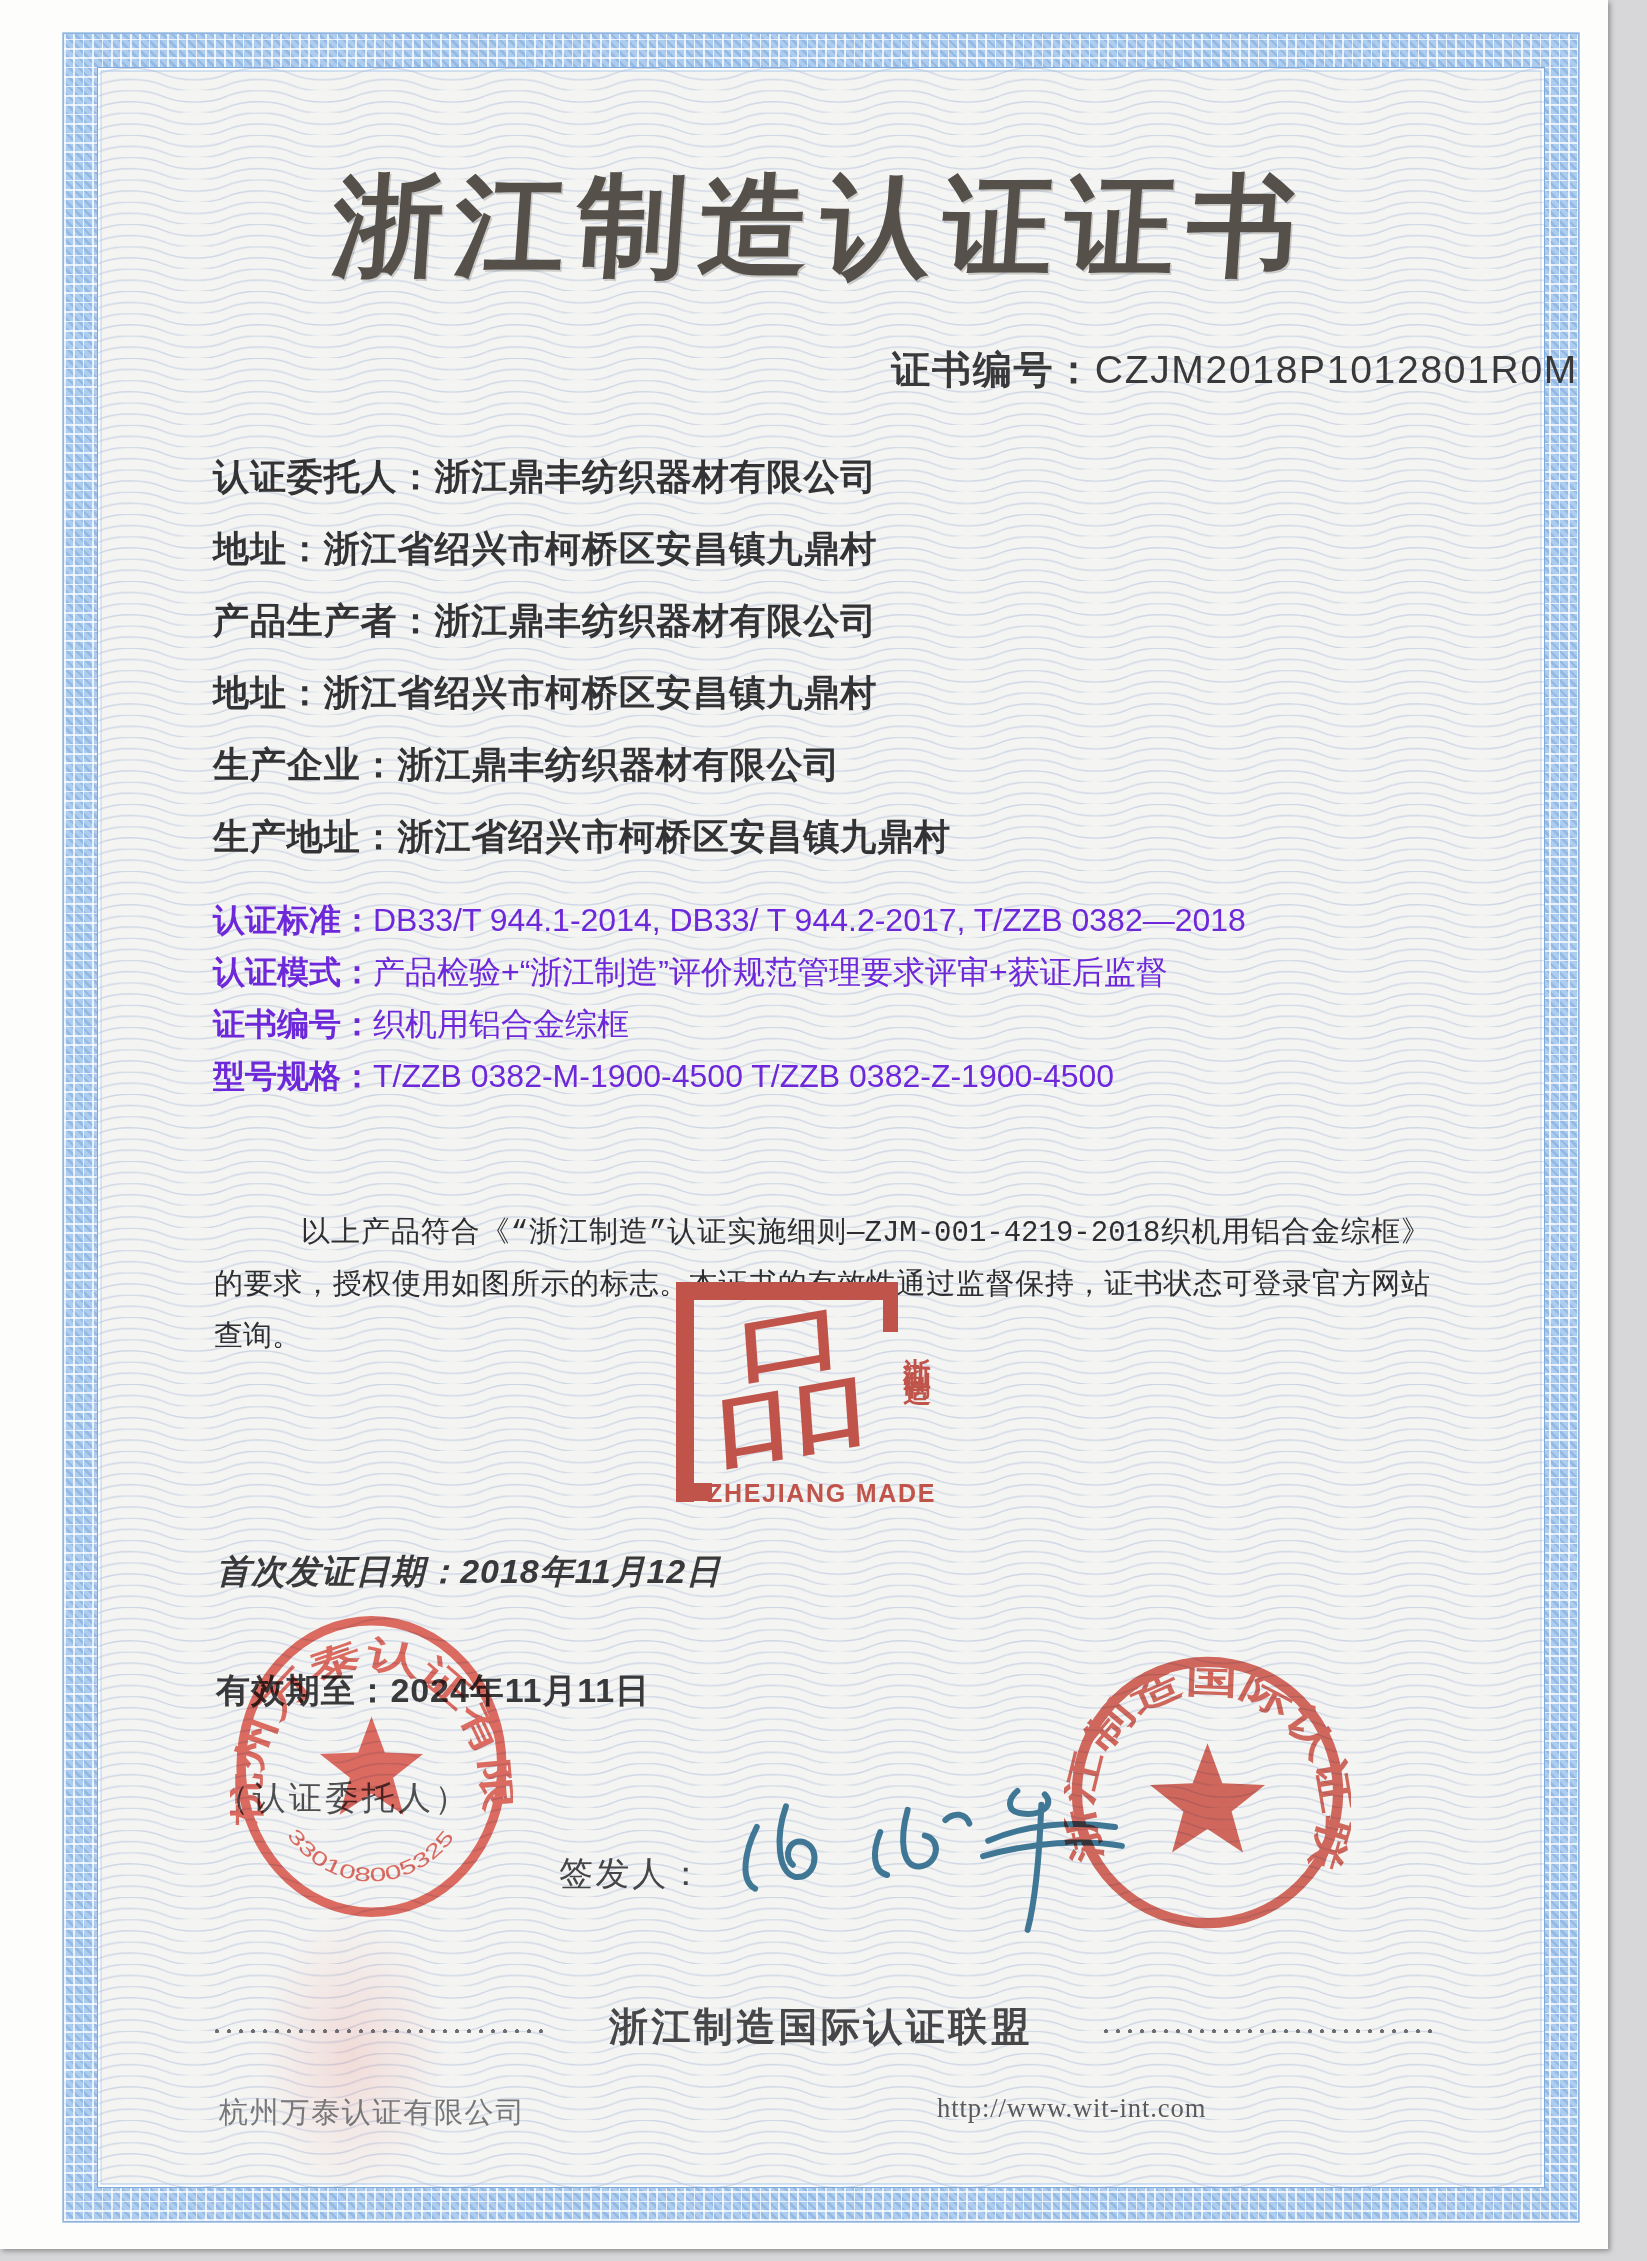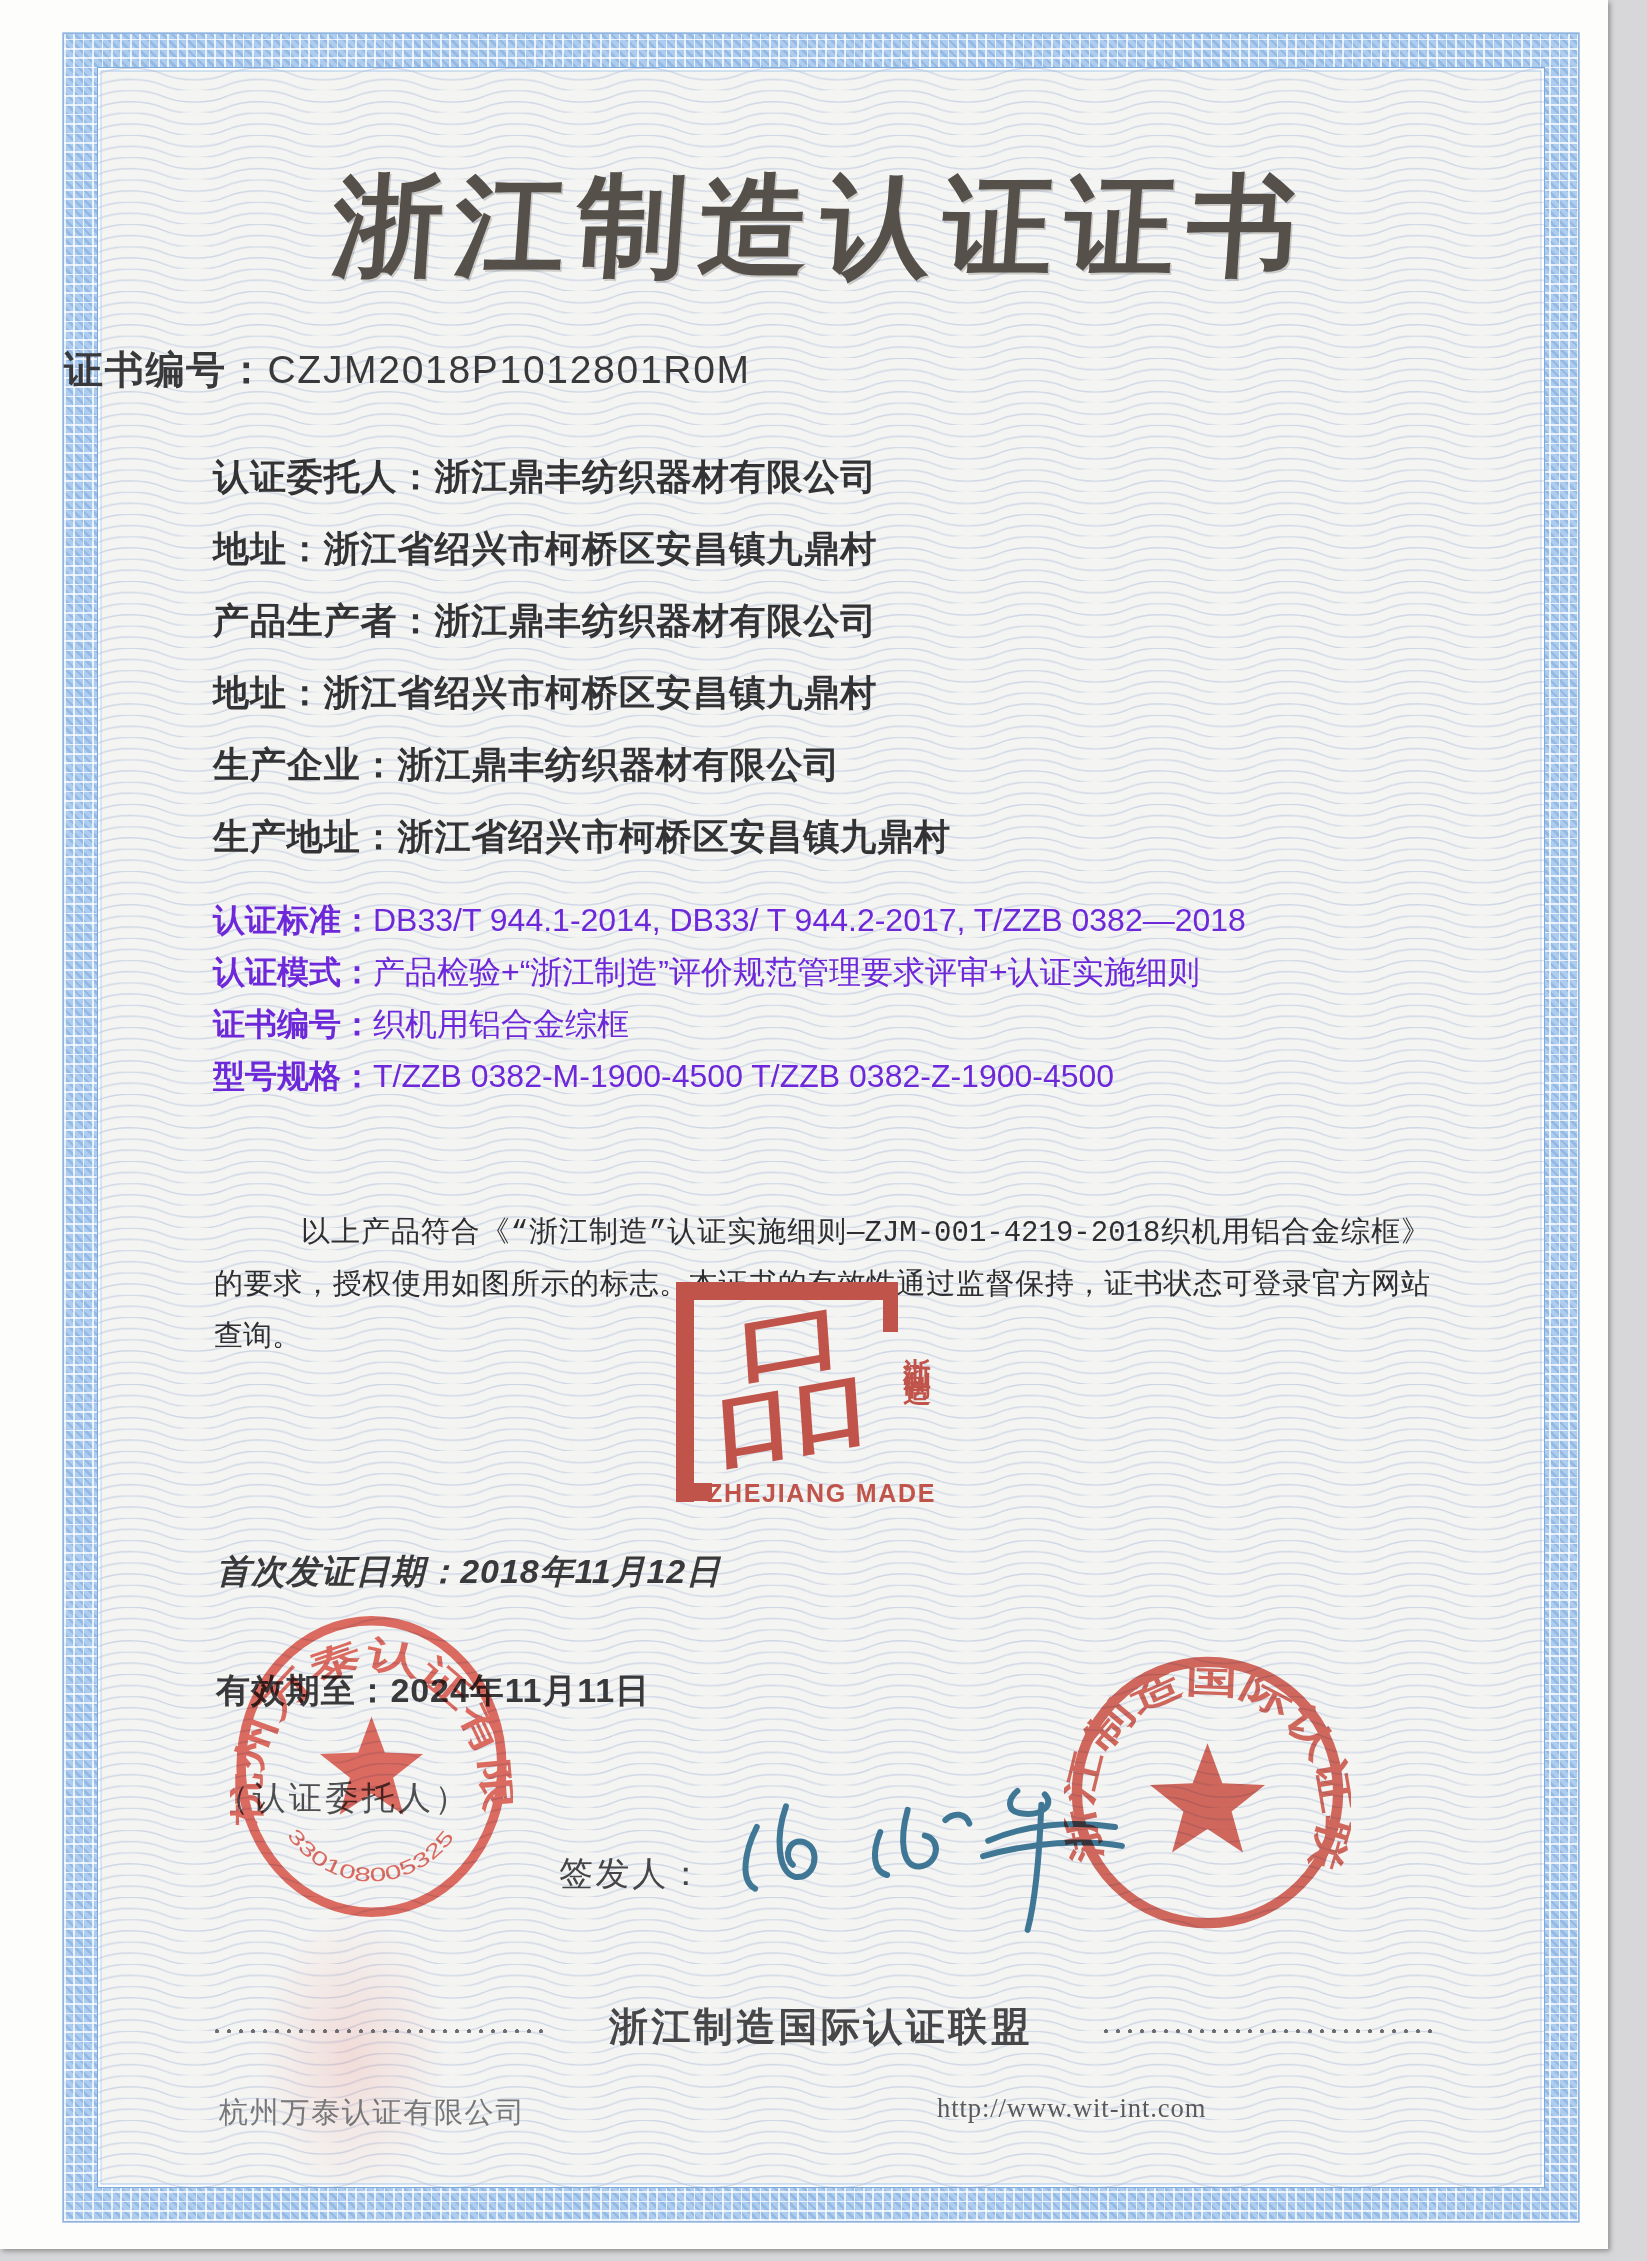--- a/index.html
+++ b/index.html
@@ -40,21 +40,21 @@
   
   .layer{position:absolute;z-index:3;color:#3a3a3c;}
   .title{
     left:64px;top:153px;width:1514px;text-align:center;
     font-family:"DejaVu Serif", serif;font-weight:bold;
     font-size:110px;letter-spacing:12px;color:#55504a;
     transform:skewX(-4deg);
     text-shadow:1.7px 1.7px 0 rgba(85,80,74,.25);
   }
   .certline{
-    left:64px;top:343px;width:1514px;text-align:left;
+    left:64px;top:343px;width:1514px;text-align:right;
     font-size:39px;letter-spacing:1.7px;color:#39393b;font-weight:500;
   }
   .certline .lab{font-weight:bold;}
   .fields{left:213px;top:453px;width:1244px;}
   .field-row{height:72px;font-size:36px;font-weight:bold;color:#333336;letter-spacing:0.9px;white-space:nowrap;}
   .specs{left:213px;top:899px;width:1261px;}
   .spec-row{height:52px;font-size:32px;color:#6d28d9;white-space:nowrap;}
   .spec-row .lab{font-weight:bold;}
   .statement{
     left:214px;top:1208px;width:1216px;
@@ -140,21 +140,21 @@
     <div class="field-row"><span>认证委托人：</span><span>浙江鼎丰纺织器材有限公司</span></div>
     <div class="field-row"><span>地址：</span><span>浙江省绍兴市柯桥区安昌镇九鼎村</span></div>
     <div class="field-row"><span>产品生产者：</span><span>浙江鼎丰纺织器材有限公司</span></div>
     <div class="field-row"><span>地址：</span><span>浙江省绍兴市柯桥区安昌镇九鼎村</span></div>
     <div class="field-row"><span>生产企业：</span><span>浙江鼎丰纺织器材有限公司</span></div>
     <div class="field-row"><span>生产地址：</span><span>浙江省绍兴市柯桥区安昌镇九鼎村</span></div>
   </div>
 
   <div class="layer specs">
     <div class="spec-row"><span class="lab">认证标准：</span><span>DB33/T 944.1-2014, DB33/ T 944.2-2017, T/ZZB 0382—2018</span></div>
-    <div class="spec-row"><span class="lab">认证模式：</span><span>产品检验+“浙江制造”评价规范管理要求评审+认证实施细则</span></div>
+    <div class="spec-row"><span class="lab">认证模式：</span><span>产品检验+“浙江制造”评价规范管理要求评审+获证后监督</span></div>
     <div class="spec-row"><span class="lab">证书编号：</span><span>织机用铝合金综框</span></div>
     <div class="spec-row"><span class="lab">型号规格：</span><span>T/ZZB 0382-M-1900-4500  T/ZZB 0382-Z-1900-4500</span></div>
   </div>
 
   <div class="layer statement">以上产品符合《“浙江制造”认证实施细则—ZJM-001-4219-2018织机用铝合金综框》的要求，授权使用如图所示的标志。本证书的有效性通过监督保持，证书状态可登录官方网站查询。</div>
 
   <div class="layer logo">
     <div class="bar bar-top"></div>
     <div class="bar bar-left"></div>
     <div class="bar bar-corner"></div>

